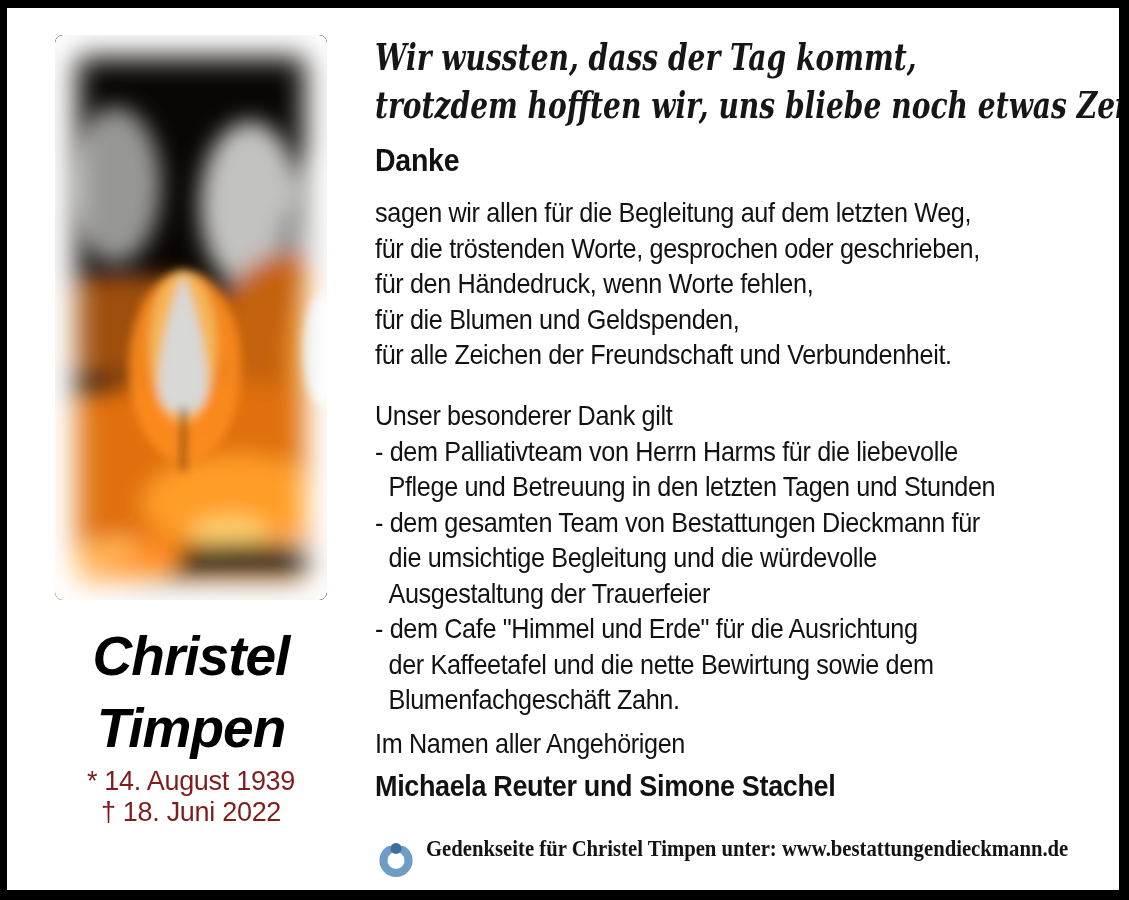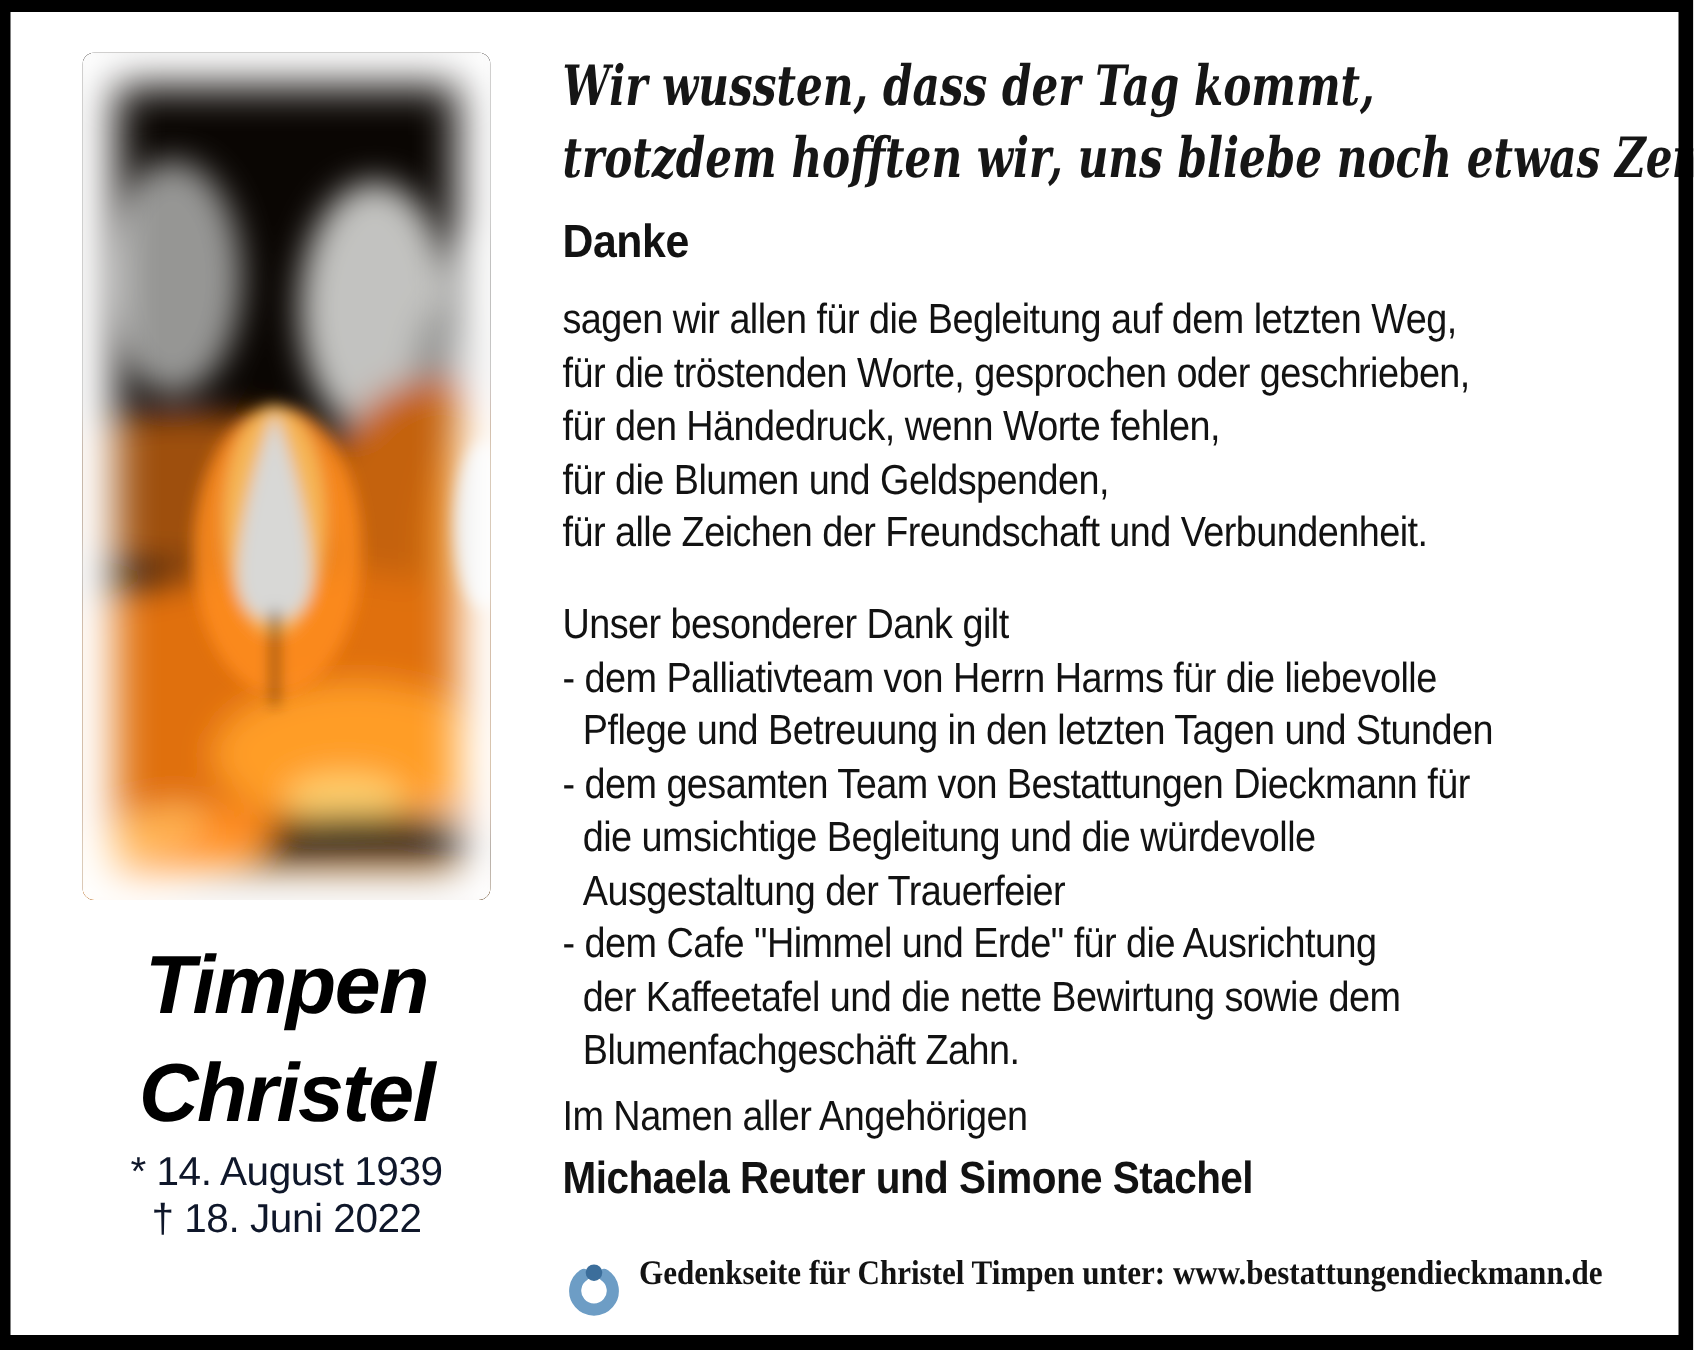--- a/index.html
+++ b/index.html
@@ -11,21 +11,21 @@
   
   .photo{position:absolute;left:55px;top:35px;width:272px;height:565px;border-radius:8px;overflow:hidden;}
   .photo svg{display:block;width:100%;height:100%;}
   .photo::after{content:'';position:absolute;inset:0;border-radius:8px;
                 box-shadow:inset 0 0 28px 22px #ffffff;pointer-events:none;}
 
   
   .name-block{position:absolute;left:48px;top:620px;width:286px;text-align:center;}
   .name-line{font-family:"Liberation Sans",sans-serif;font-weight:bold;font-style:italic;
              font-size:55px;line-height:72px;color:#000;letter-spacing:-1px;white-space:nowrap;}
-  .dates{margin-top:2px;font-size:27px;line-height:31px;color:#0f172a;letter-spacing:-0.3px;}
+  .dates{margin-top:2px;font-size:27px;line-height:31px;color:#7f1d1d;letter-spacing:-0.3px;}
 
   
   .rcol{position:absolute;left:375px;transform-origin:left top;white-space:nowrap;}
   .quote{top:33px;font-family:"DejaVu Serif",serif;font-style:italic;font-weight:bold;
          font-size:37px;line-height:48px;color:#161616;transform:scaleX(0.76);}
   .danke{top:143px;font-weight:bold;font-size:31px;letter-spacing:-0.3px;transform:scaleX(0.92);}
   .bodytext{top:195px;font-size:28px;line-height:35.5px;letter-spacing:-0.4px;transform:scaleX(0.9);}
   .special{top:398px;font-size:28px;line-height:35.5px;letter-spacing:-0.4px;transform:scaleX(0.9);}
   .special .cont{padding-left:15px;}
   .in-name{top:728px;font-size:28px;letter-spacing:-0.4px;transform:scaleX(0.9);}
@@ -78,22 +78,22 @@
         <ellipse cx="130" cy="332" rx="56" ry="96" fill="#ff8d1c" opacity="0.85"></ellipse>
         <ellipse cx="128" cy="312" rx="34" ry="77" fill="#f5b657"></ellipse>
         <path d="M128 240 C 141 270 155 330 152 355 C 150 372 139 378 128 378 C 117 378 106 372 104 355 C 101 330 115 270 128 240 Z" fill="#d8d8d6"></path>
         <rect x="126" y="372" width="4.5" height="62" fill="#170a01"></rect>
         <ellipse cx="268" cy="315" rx="20" ry="56" fill="#dcdcda"></ellipse>
       </g>
     </svg>
   </div>
 
   <div class="name-block">
+    <div class="name-line">Christel</div>
     <div class="name-line">Timpen</div>
-    <div class="name-line">Christel</div>
     <div class="dates">
       <div>* 14. August 1939</div>
       <div>† 18. Juni 2022</div>
     </div>
   </div>
 
   <div class="rcol quote">
     <div>Wir wussten, dass der Tag kommt,</div>
     <div>trotzdem hofften wir, uns bliebe noch etwas Zeit.</div>
   </div>

